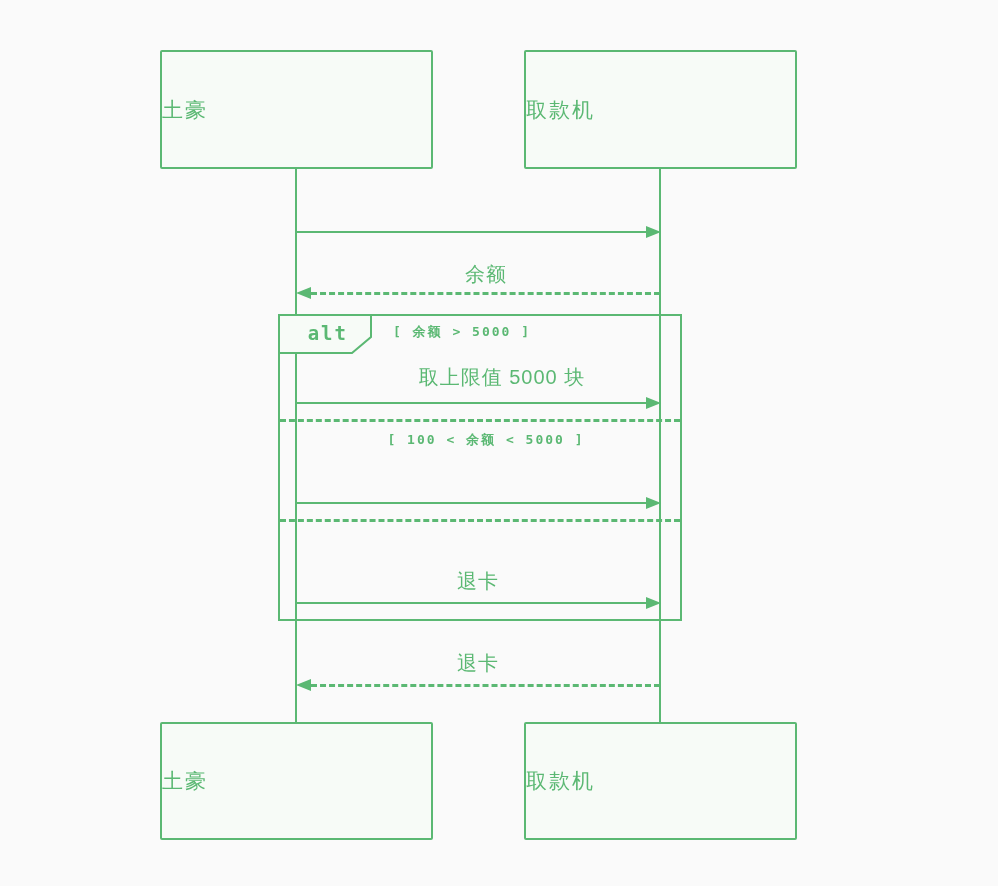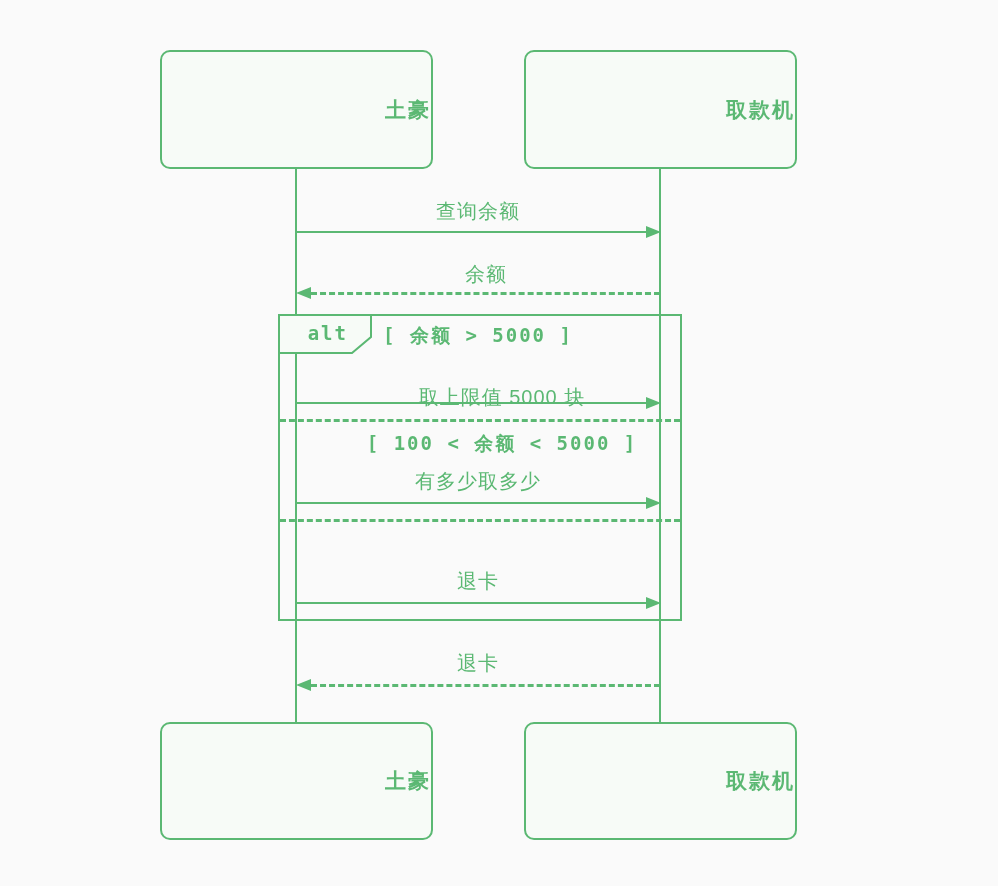--- a/index.html
+++ b/index.html
@@ -14,49 +14,48 @@
   }
   .canvas{
     position:relative;
     width:998px;height:886px;
     background:var(--bg);
     overflow:hidden;
   }
   .actor{
     position:absolute;
     border:2px solid var(--g);
-    border-radius:10px;
+    border-radius:2px;
     background:var(--fill);
-    display:flex;align-items:center;justify-content:flex-end;
+    display:flex;align-items:center;justify-content:flex-start;
     color:var(--g);
     font-size:21px;
     letter-spacing:2px;
-    font-weight:bold;
   }
   .lifeline{
     position:absolute;
     width:2px;
     background:var(--g);
   }
   .msg-label{
     position:absolute;
     left:296px;width:364px;
     text-align:center;
     color:var(--g);
     font-size:20px;
     letter-spacing:1px;
   }
   .cond{
     position:absolute;
-    left:296px;width:364px;
+    left:280px;width:364px;
     text-align:center;
     color:var(--g);
     font-family:"DejaVu Sans Mono",monospace;
     font-weight:700;
-    font-size:19px;
+    font-size:13px;
     letter-spacing:2px;
   }
   .line-solid{
     position:absolute;
     height:0;
     border-top:2.5px solid var(--g);
   }
   .line-dashed{
     position:absolute;
     height:0;
@@ -109,42 +108,40 @@
   <div class="actor" style="left:160px;top:50px;width:273px;height:119px;">
     <span>土豪</span>
   </div>
   <div class="actor" style="left:524px;top:50px;width:273px;height:119px;">
     <span>取款机</span>
   </div>
 
   <div class="lifeline" style="left:295px;top:169px;height:553px;"></div>
   <div class="lifeline" style="left:659px;top:169px;height:553px;"></div>
 
-  <div class="msg-label" style="top:198px;">查询余额</div>
   <div class="line-solid" style="left:296px;top:231px;width:350px;"></div>
   <div class="head-r" style="left:646px;top:226px;"></div>
 
   <div class="msg-label" style="top:261px;padding-left:16px;">余额</div>
   <div class="line-dashed" style="left:311px;top:292px;width:349px;"></div>
   <div class="head-l" style="left:296px;top:287px;"></div>
 
   <div class="alt-frame"></div>
   <svg class="alt-tab" width="95" height="41" viewBox="0 0 95 41">
     <path d="M1,1 H93 V23 L74,39 H1 Z" fill="#F7FBF7" stroke="#5BB873" stroke-width="2"></path>
   </svg>
   <div class="alt-tab-label">alt</div>
 
   <div class="cond" style="top:323px;">[ 余额 &gt; 5000 ]</div>
-  <div class="msg-label" style="top:384px;padding-left:48px;">取上限值 5000 块</div>
+  <div class="msg-label" style="top:364px;padding-left:48px;">取上限值 5000 块</div>
   <div class="line-solid" style="left:296px;top:402px;width:350px;"></div>
   <div class="head-r" style="left:646px;top:397px;"></div>
   <div class="divider" style="top:419px;"></div>
 
   <div class="cond" style="top:431px;padding-left:48px;">[ 100 &lt; 余额 &lt; 5000 ]</div>
-  <div class="msg-label" style="top:468px;">有多少取多少</div>
   <div class="line-solid" style="left:296px;top:502px;width:350px;"></div>
   <div class="head-r" style="left:646px;top:497px;"></div>
   <div class="divider" style="top:519px;"></div>
 
   <div class="msg-label" style="top:568px;">退卡</div>
   <div class="line-solid" style="left:296px;top:602px;width:350px;"></div>
   <div class="head-r" style="left:646px;top:597px;"></div>
 
   <div class="msg-label" style="top:650px;">退卡</div>
   <div class="line-dashed" style="left:311px;top:684px;width:349px;"></div>

